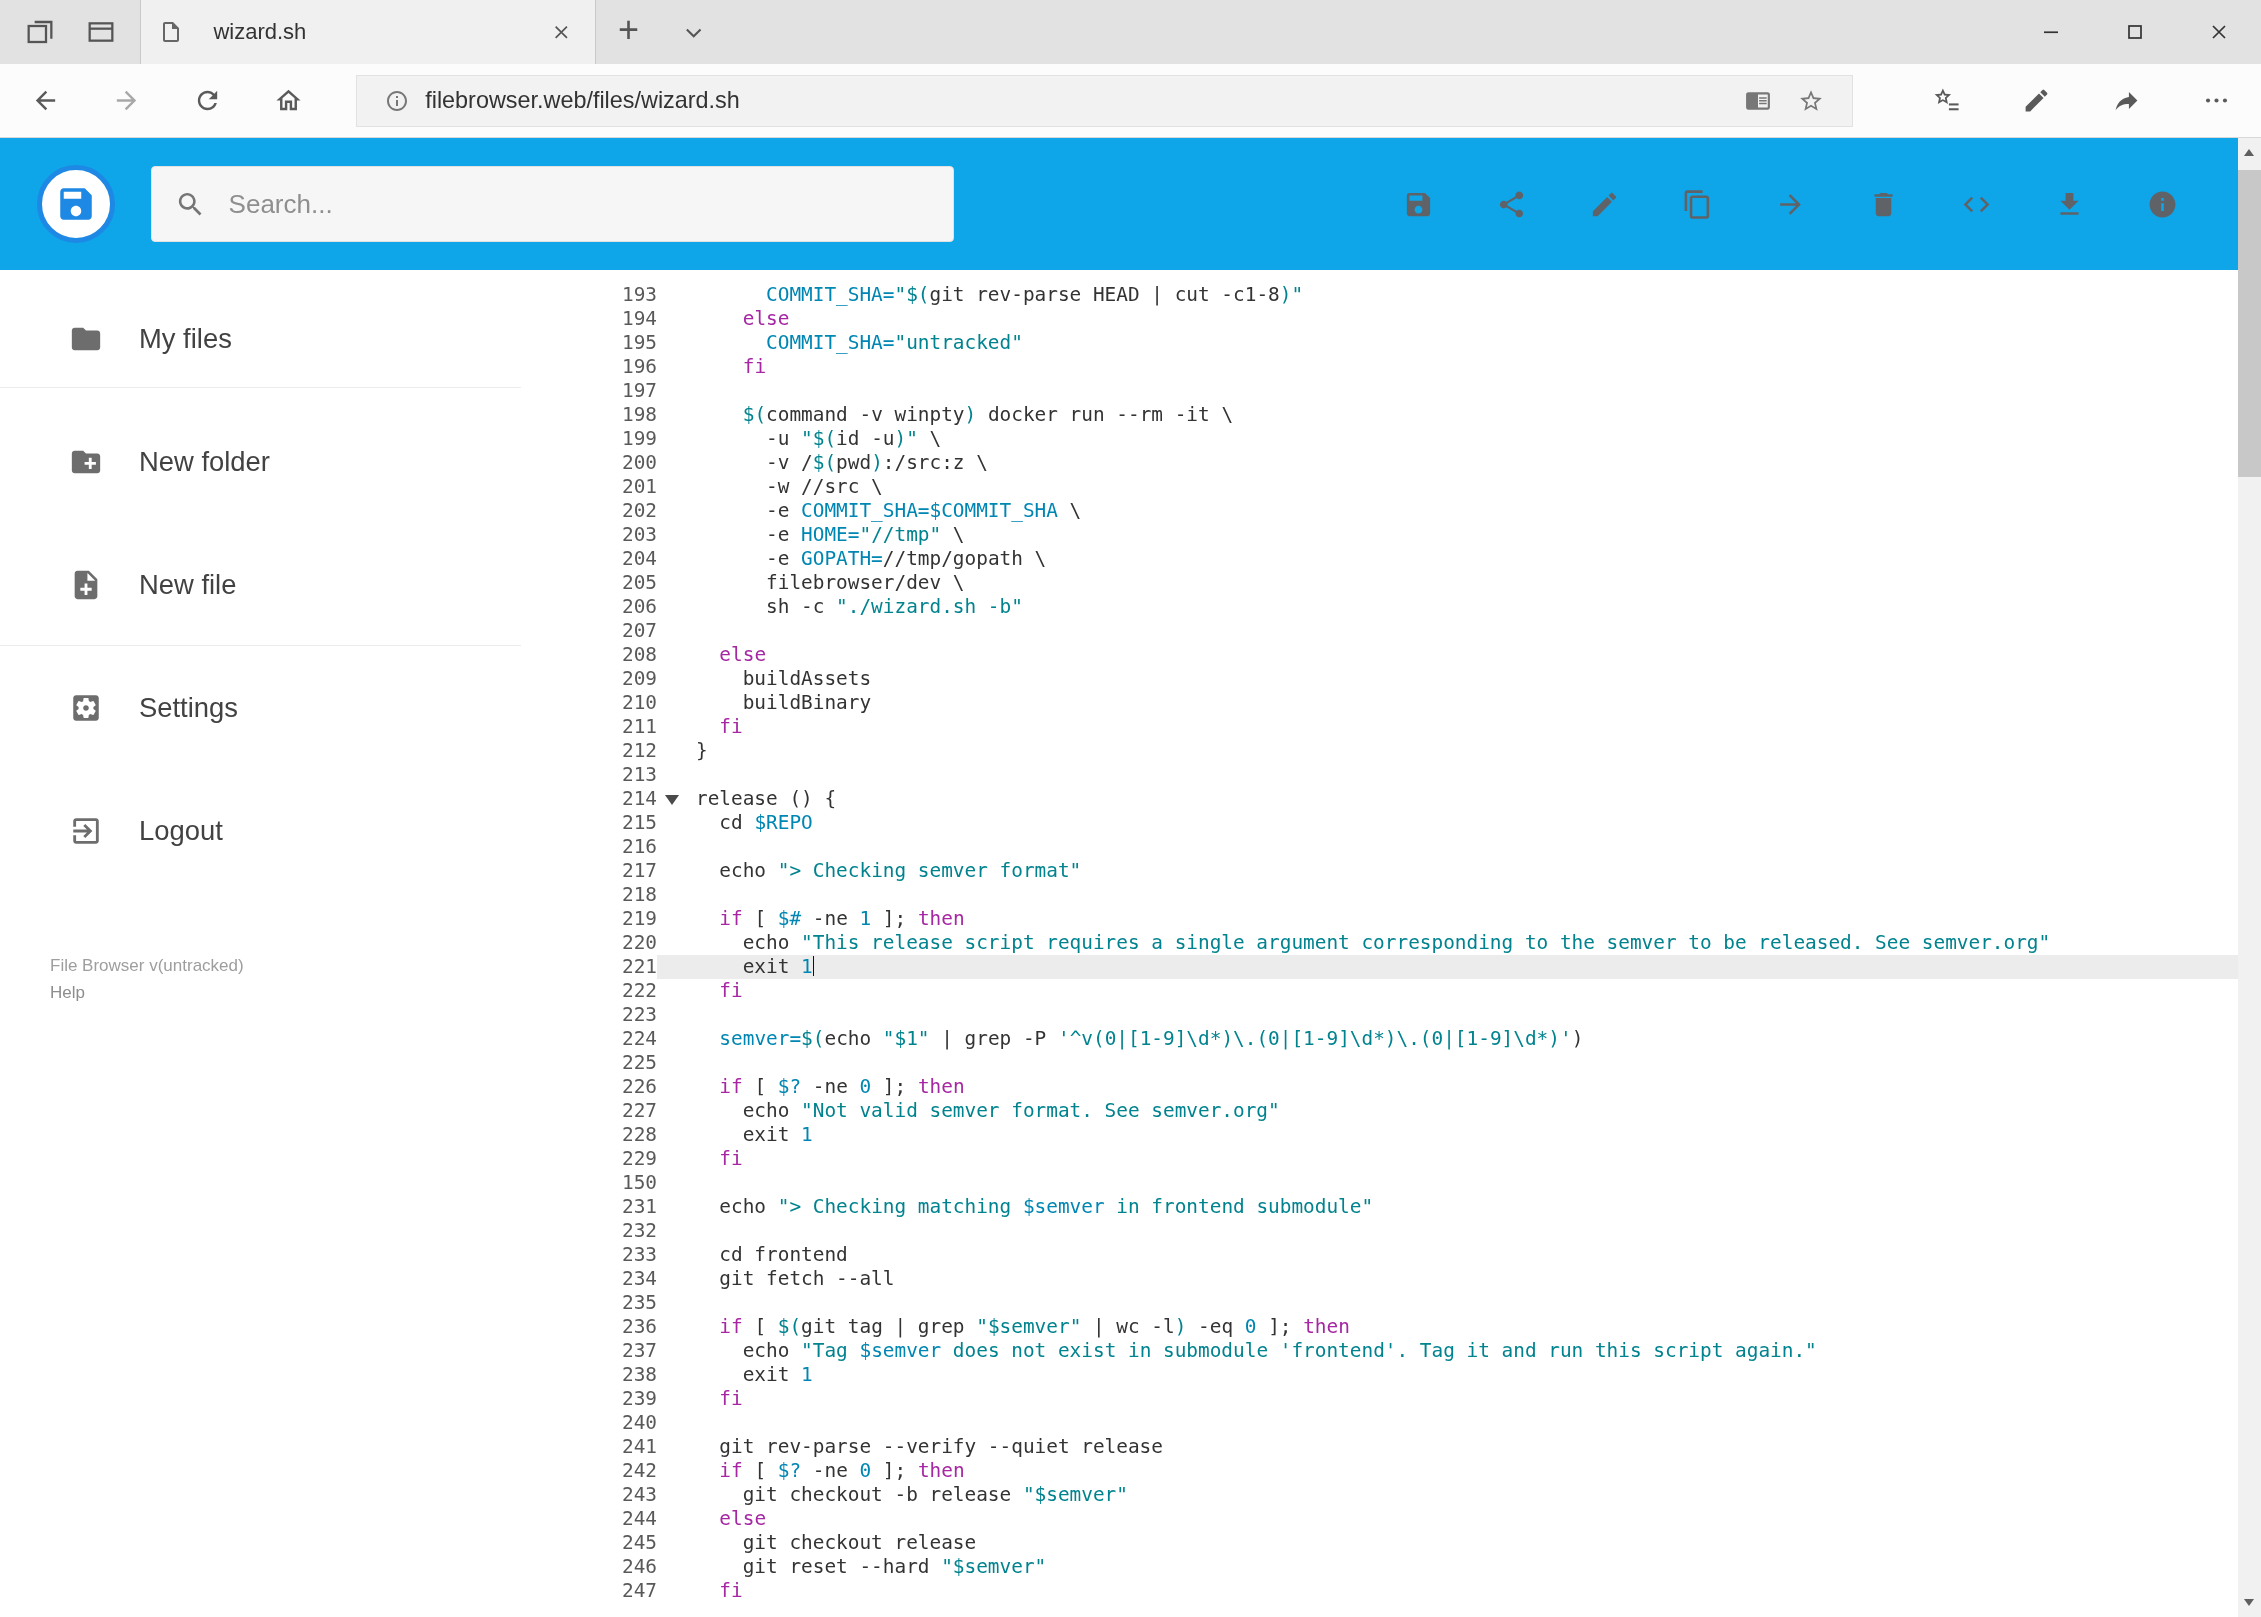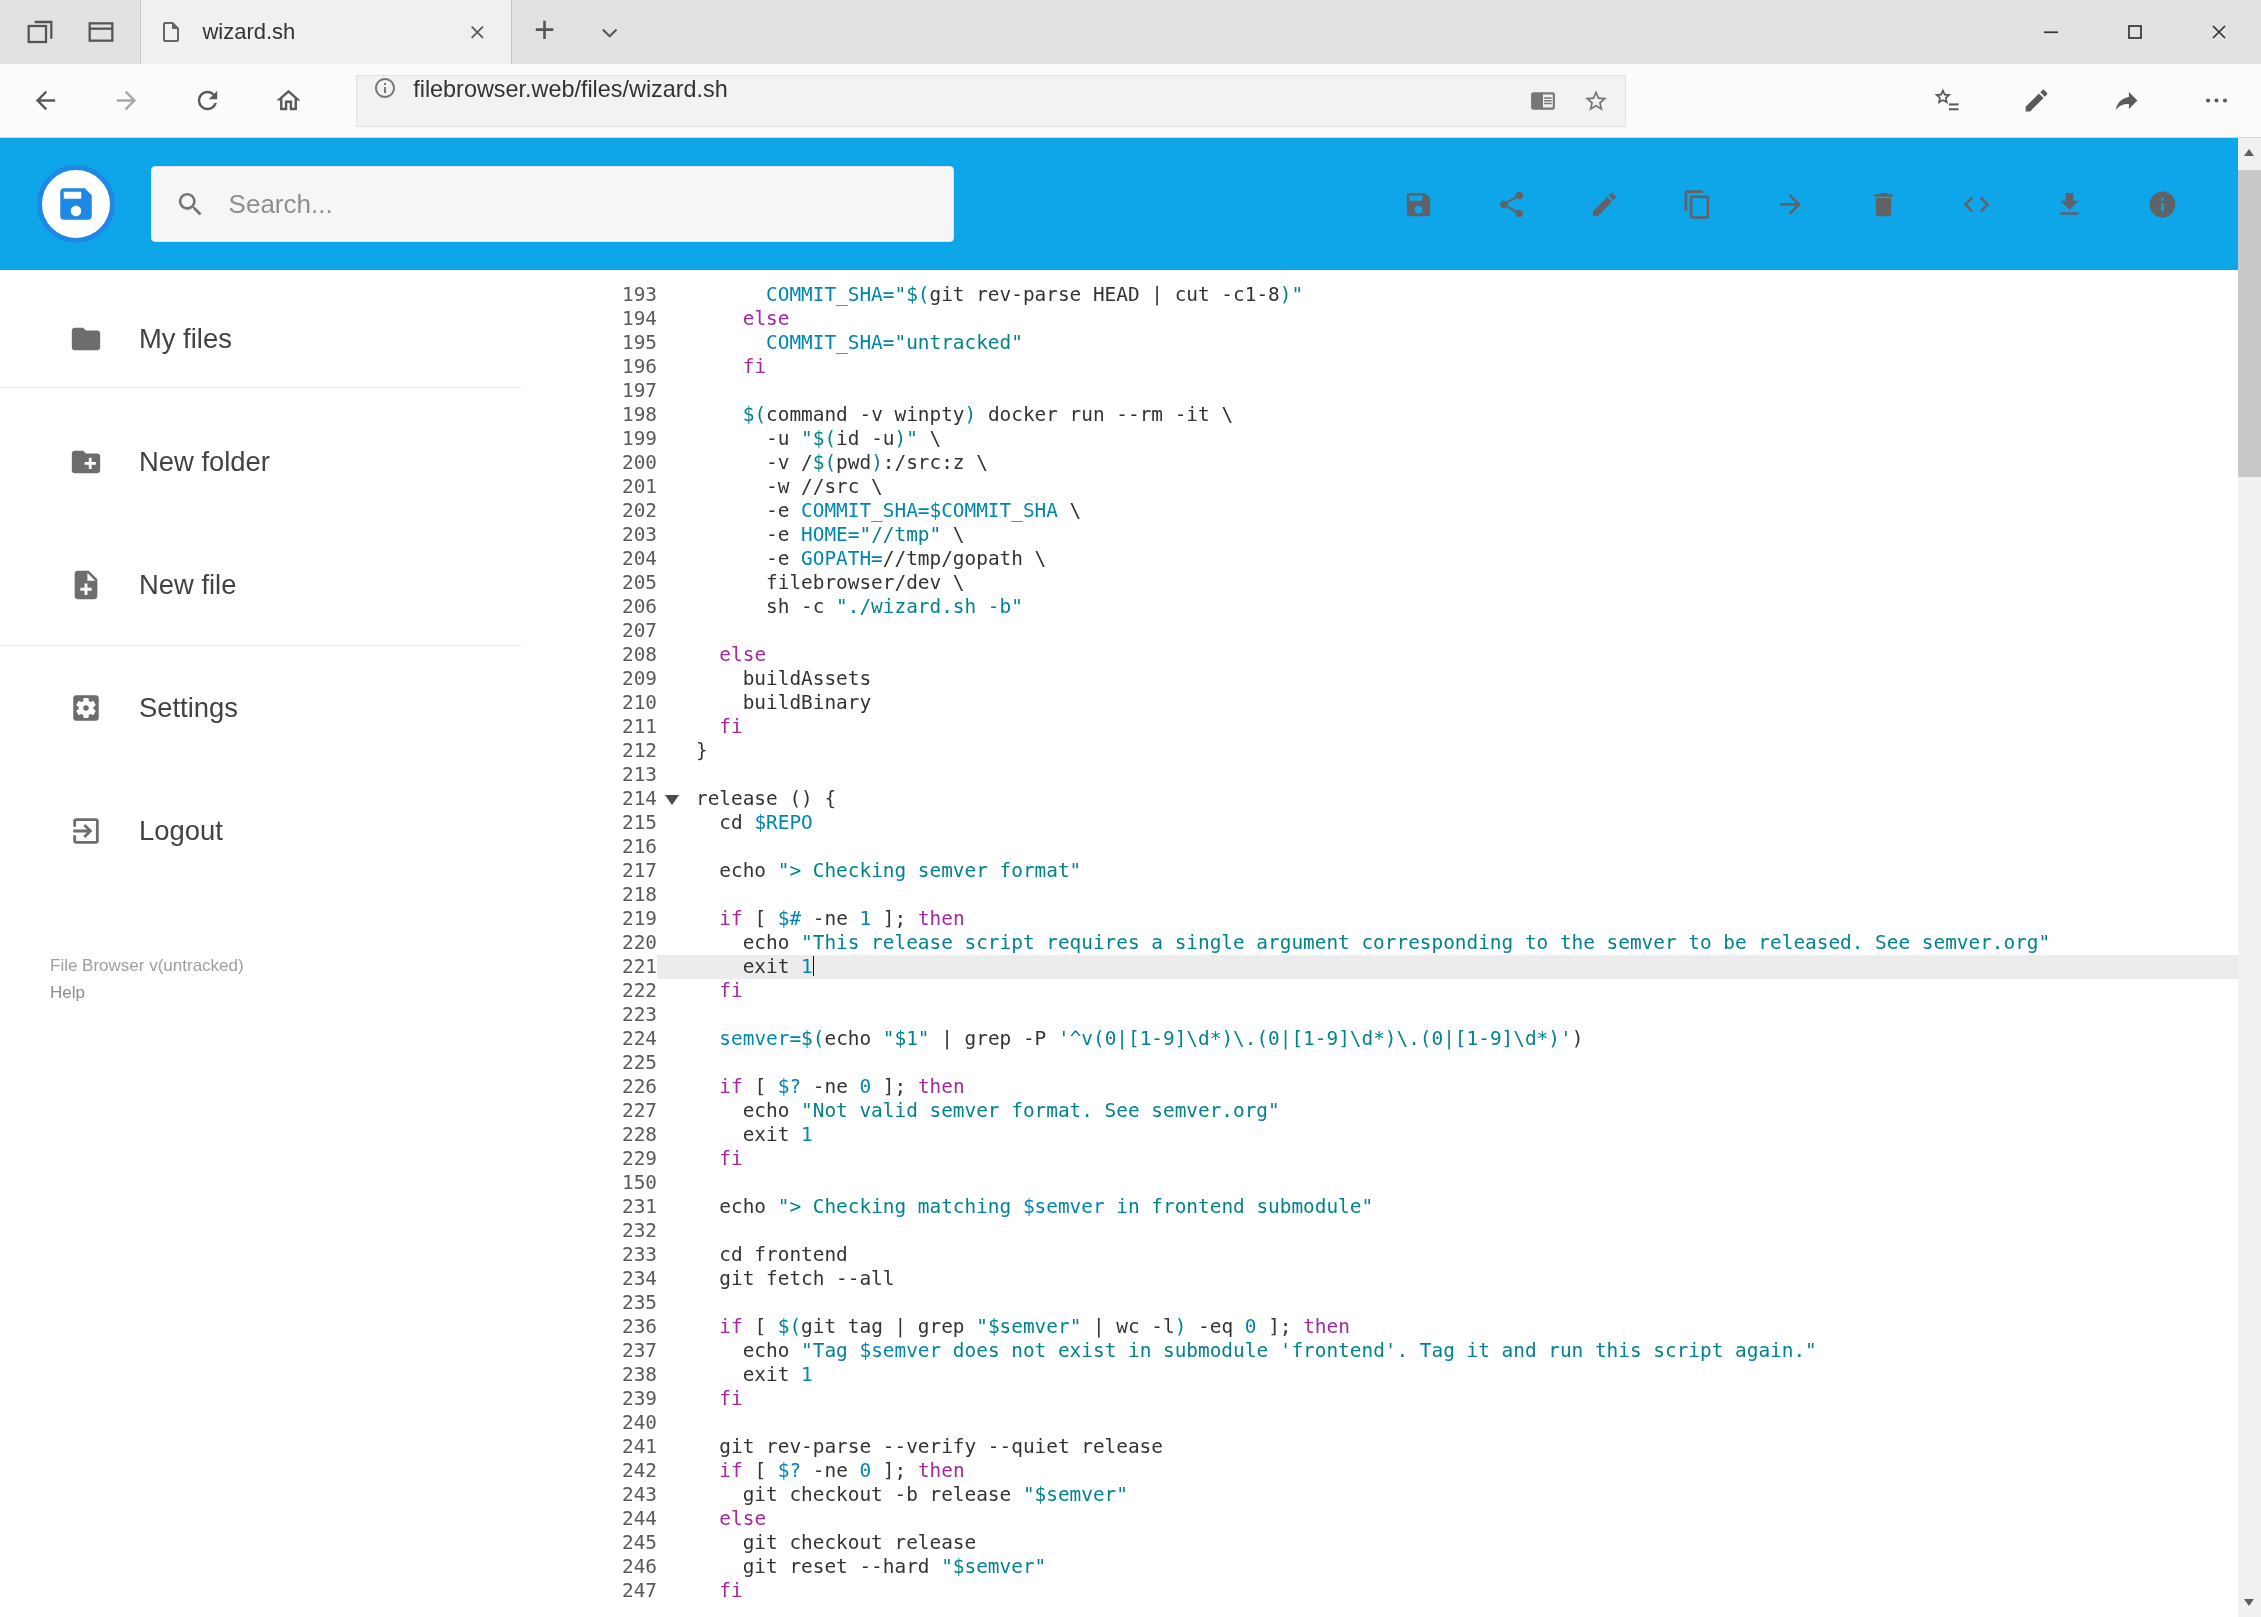--- a/index.html
+++ b/index.html
@@ -4,34 +4,34 @@
 <title>wizard.sh</title>
 <style>
   html,body{margin:0;padding:0;background:#fff;}
   body{width:2261px;height:1617px;overflow:hidden;font-family:"Liberation Sans",sans-serif;-webkit-font-smoothing:antialiased;}
   .screen{position:relative;width:2261px;height:1617px;background:#fff;overflow:hidden;}
 
   
   .tabstrip{position:absolute;left:0;top:0;right:0;height:64px;background:#e2e2e2;display:flex;align-items:stretch;}
   .ts-left{display:flex;align-items:center;gap:24px;padding:0 21px;color:#555;}
   .ts-left .chip{display:flex;align-items:center;justify-content:center;width:37px;height:37px;}
-  .tab{width:372px;background:#f0f0f0;border-left:0.8px solid #c9c9c9;border-right:0.8px solid #c9c9c9;display:flex;align-items:center;padding:0 18px;box-sizing:border-box;}
+  .tab{width:456px;background:#f0f0f0;border-left:0.8px solid #c9c9c9;border-right:0.8px solid #c9c9c9;display:flex;align-items:center;padding:0 18px;box-sizing:border-box;gap:11px;}
   .tab-ico{color:#666;display:flex;}
   .tab-title{flex:1;margin-left:19.4px;font-size:22px;color:#333;white-space:nowrap;overflow:hidden;}
   .tab-close{color:#555;display:flex;align-items:center;justify-content:center;width:32px;height:32px;}
   .ts-btn{width:65px;display:flex;align-items:center;justify-content:center;color:#555;}
   .ts-plus{font-size:36px;font-weight:300;line-height:1;margin-top:-3.2px;}
   .ts-spacer{flex:1;}
   .win-btn{width:84px;display:flex;align-items:center;justify-content:center;color:#333;}
 
   
   .navbar{position:absolute;left:0;top:64px;right:0;height:74px;background:#fcfcfc;border-bottom:0.8px solid #d9d9d9;display:flex;align-items:center;box-sizing:border-box;}
   .nav-btn{width:81px;height:73px;display:flex;align-items:center;justify-content:center;color:#5a5a5a;flex:none;}
   .nav-btn.disabled{color:#a8a8a8;}
-  .urlbar{margin-left:27.4px;width:1270px;height:52px;background:#f2f2f2;border:0.8px solid #e2e2e2;box-sizing:border-box;display:flex;padding:0 16px;flex:none;}
+  .urlbar{margin-left:27.4px;width:1497px;height:52px;background:#f2f2f2;border:0.8px solid #e2e2e2;box-sizing:border-box;display:flex;align-items:center;padding:0 28px;flex:none;}
   .url-info{color:#777;display:flex;}
   .url-text{flex:1;margin-left:16px;font-size:23.4px;color:#333;white-space:nowrap;overflow:hidden;}
   .url-right{display:flex;align-items:center;gap:27.4px;color:#777;}
   .nav-right{display:flex;margin-left:auto;}
   .nav-right .nav-btn{width:90px;}
 
   
   .appbar{position:absolute;left:0;top:138px;right:0;height:132px;background:#0ea5e9;display:flex;align-items:center;padding:0 37px;box-sizing:border-box;box-shadow:0 2.4px 4.8px rgba(0,0,0,.05);}
   .logo{width:78px;height:78px;border-radius:50%;border:5.7px solid #1e88e5;box-sizing:border-box;display:flex;align-items:center;justify-content:center;color:#1e88e5;background:#fff;flex:none;}
   .searchbox{margin-left:36px;width:803px;height:76px;background:#f6f6f6;border:0.8px solid #e2e2e2;border-radius:4px;box-sizing:border-box;display:flex;align-items:center;padding:0 22.6px;gap:21px;flex:none;}

